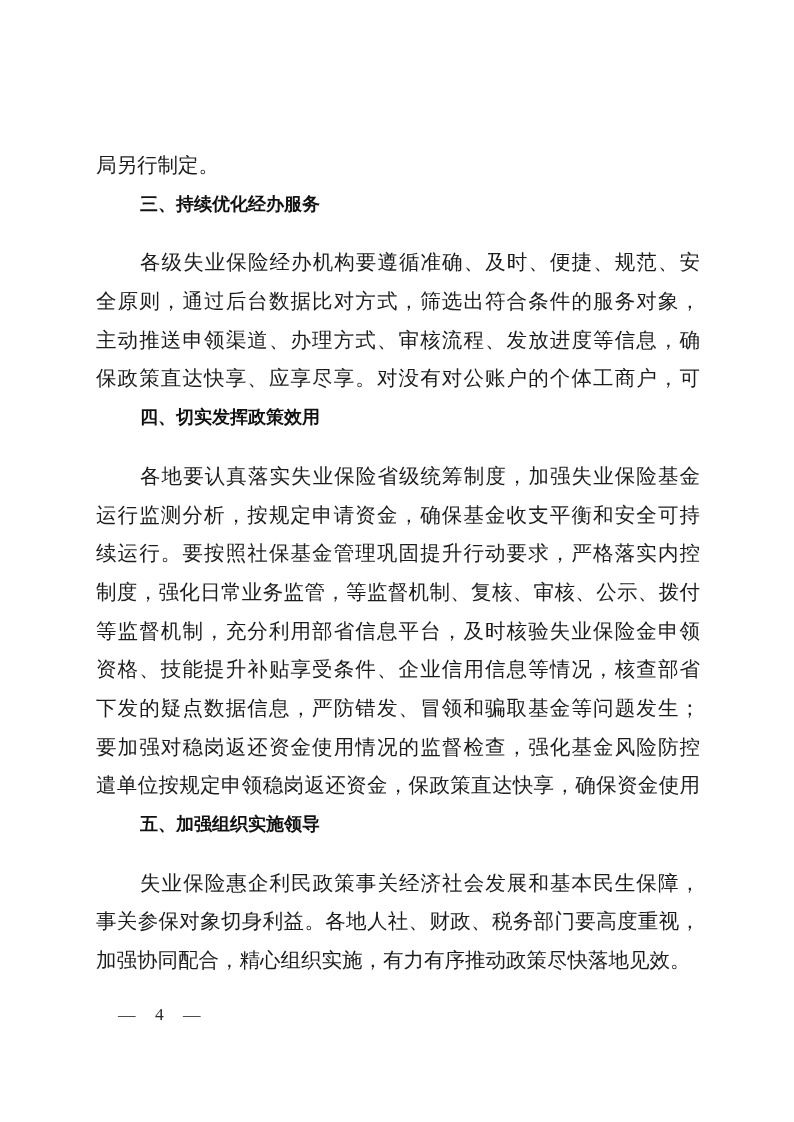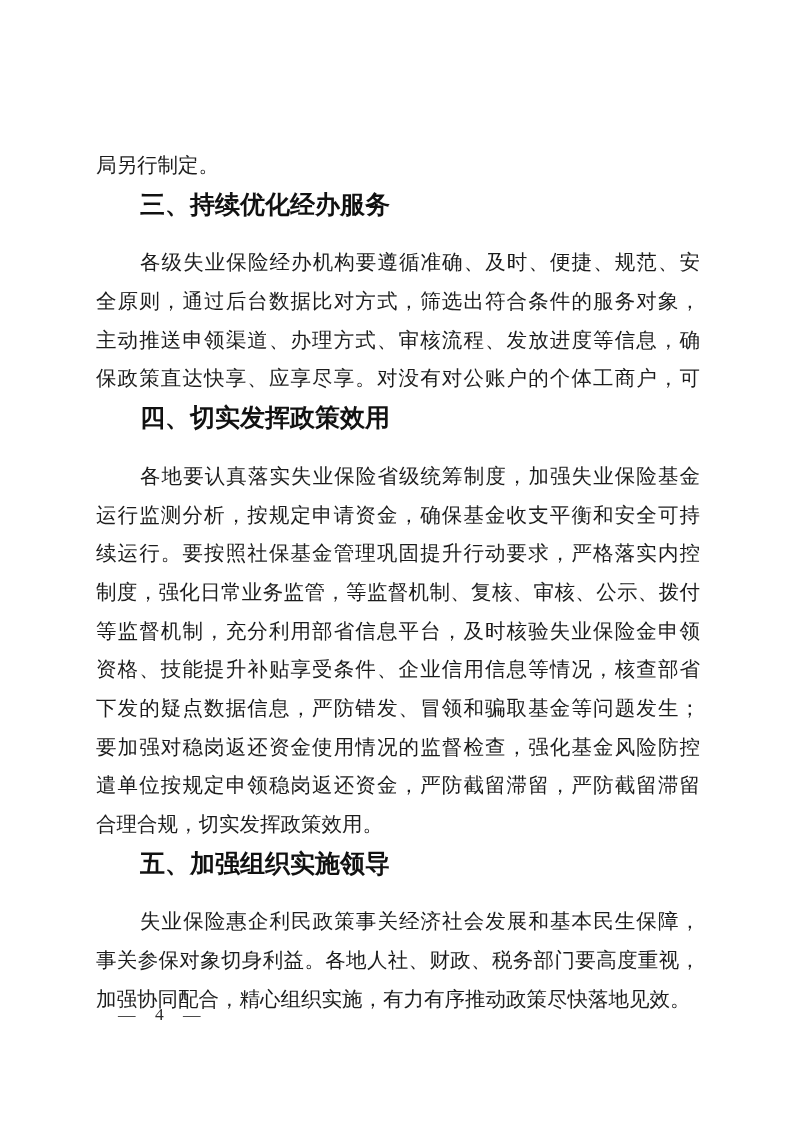--- a/index.html
+++ b/index.html
@@ -50,21 +50,21 @@
     text-align: left;
     text-align-last: left;
   }
   
   .hd {
     height: 38.7px;
     line-height: 38.7px;
     padding-left: 44px;
     font-family: "Liberation Sans", sans-serif;
     font-weight: 700;
-    font-size: 25px;
+    font-size: 18px;
     color: #111111;
     text-align: left;
     white-space: nowrap;
   }
   .footer {
     position: absolute;
     left: 118px;
     top: 1003px;
     color: #2a2a2a;
     font-size: 17.5px;
@@ -91,22 +91,21 @@
 
     <div class="hd">四、切实发挥政策效用</div>
     <div class="bl first">各地要认真落实失业保险省级统筹制度，加强失业保险基金</div>
     <div class="bl">运行监测分析，按规定申请资金，确保基金收支平衡和安全可持</div>
     <div class="bl">续运行。要按照社保基金管理巩固提升行动要求，严格落实内控</div>
     <div class="bl">制度，强化日常业务监管，等监督机制、复核、审核、公示、拨付</div>
     <div class="bl">等监督机制，充分利用部省信息平台，及时核验失业保险金申领</div>
     <div class="bl">资格、技能提升补贴享受条件、企业信用信息等情况，核查部省</div>
     <div class="bl">下发的疑点数据信息，严防错发、冒领和骗取基金等问题发生；</div>
     <div class="bl">要加强对稳岗返还资金使用情况的监督检查，强化基金风险防控</div>
-    <div class="bl">遣单位按规定申领稳岗返还资金，严防截留滞留，严防截留滞留</div>
-    <div class="bl nat">合理合规，切实发挥政策效用。</div>
+    <div class="bl">遣单位按规定申领稳岗返还资金，保政策直达快享，确保资金使用</div>
 
     <div class="hd">五、加强组织实施领导</div>
     <div class="bl first">失业保险惠企利民政策事关经济社会发展和基本民生保障，</div>
     <div class="bl">事关参保对象切身利益。各地人社、财政、税务部门要高度重视，</div>
     <div class="bl nat">加强协同配合，精心组织实施，有力有序推动政策尽快落地见效。</div>
 
   </div>
 
   <div class="footer">— 4 —</div>
 </div>

